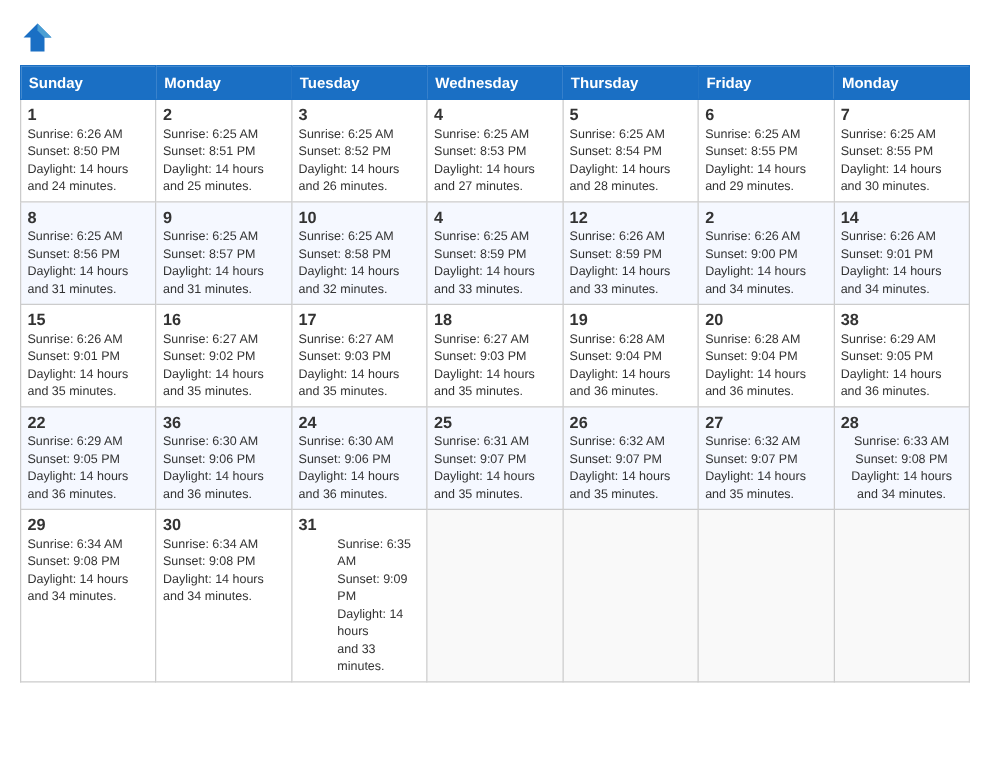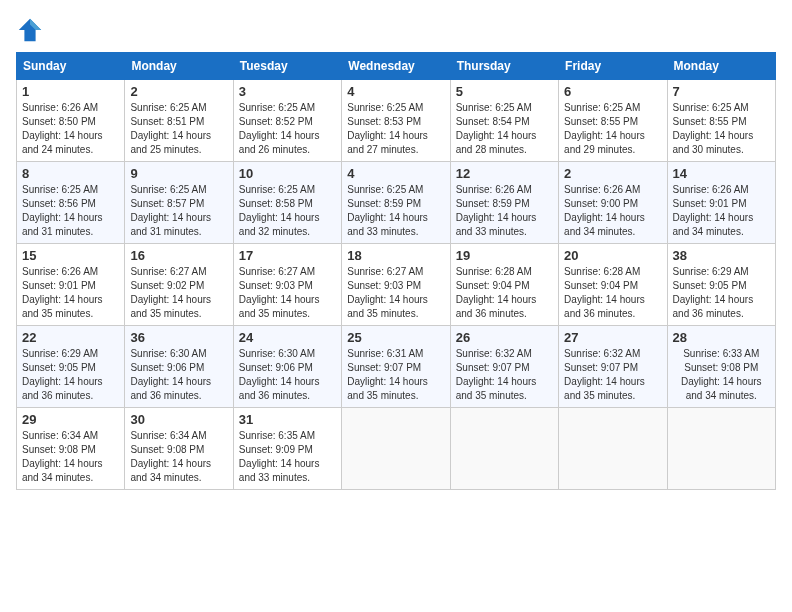--- a/index.html
+++ b/index.html
@@ -335,21 +335,21 @@
           </td>
           <td>
             <span class="day-num">30</span>
             <div class="day-info" style="white-space: pre-line;">Sunrise: 6:34 AM
 Sunset: 9:08 PM
 Daylight: 14 hours
 and 34 minutes.</div>
           </td>
           <td>
             <span class="day-num">31</span>
-            <div class="day-info" style="white-space: pre-line;">Sunrise: 6:35 AM
+            <div class="day-info" style="white-space: pre-line; margin-left: 31px;">Sunrise: 6:35 AM
 Sunset: 9:09 PM
 Daylight: 14 hours
 and 33 minutes.</div>
           </td>
           <td class="empty-cell"></td>
           <td class="empty-cell"></td>
           <td class="empty-cell"></td>
           <td class="empty-cell"></td>
         </tr>
       </tbody>

